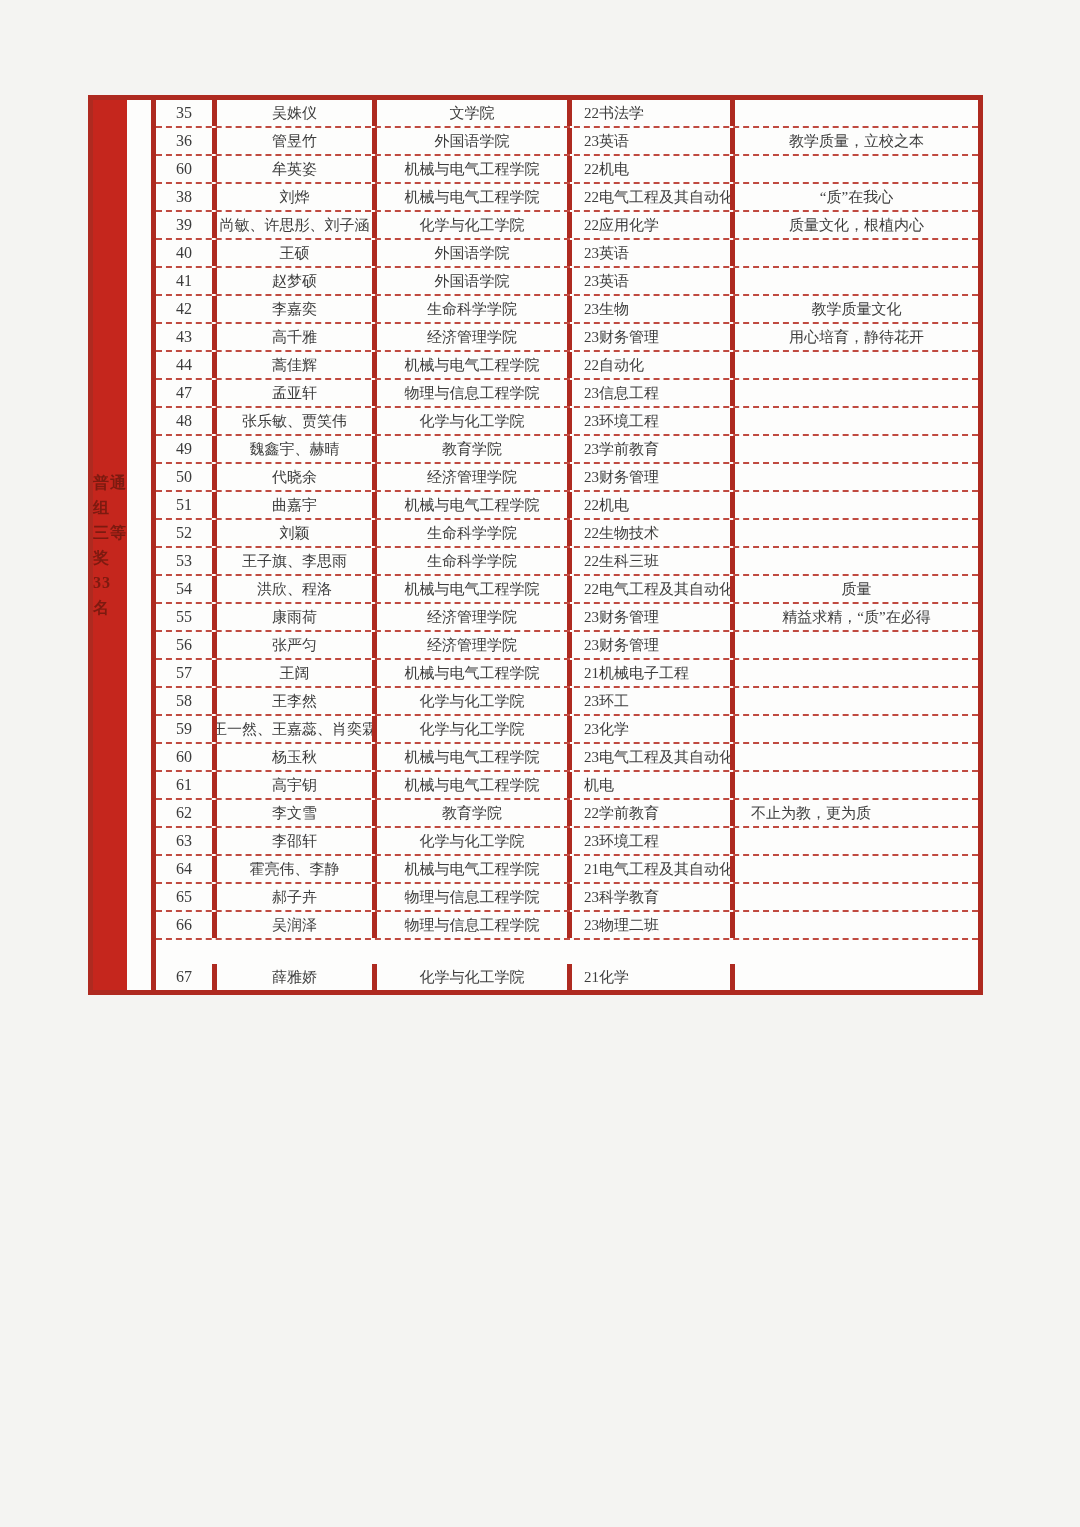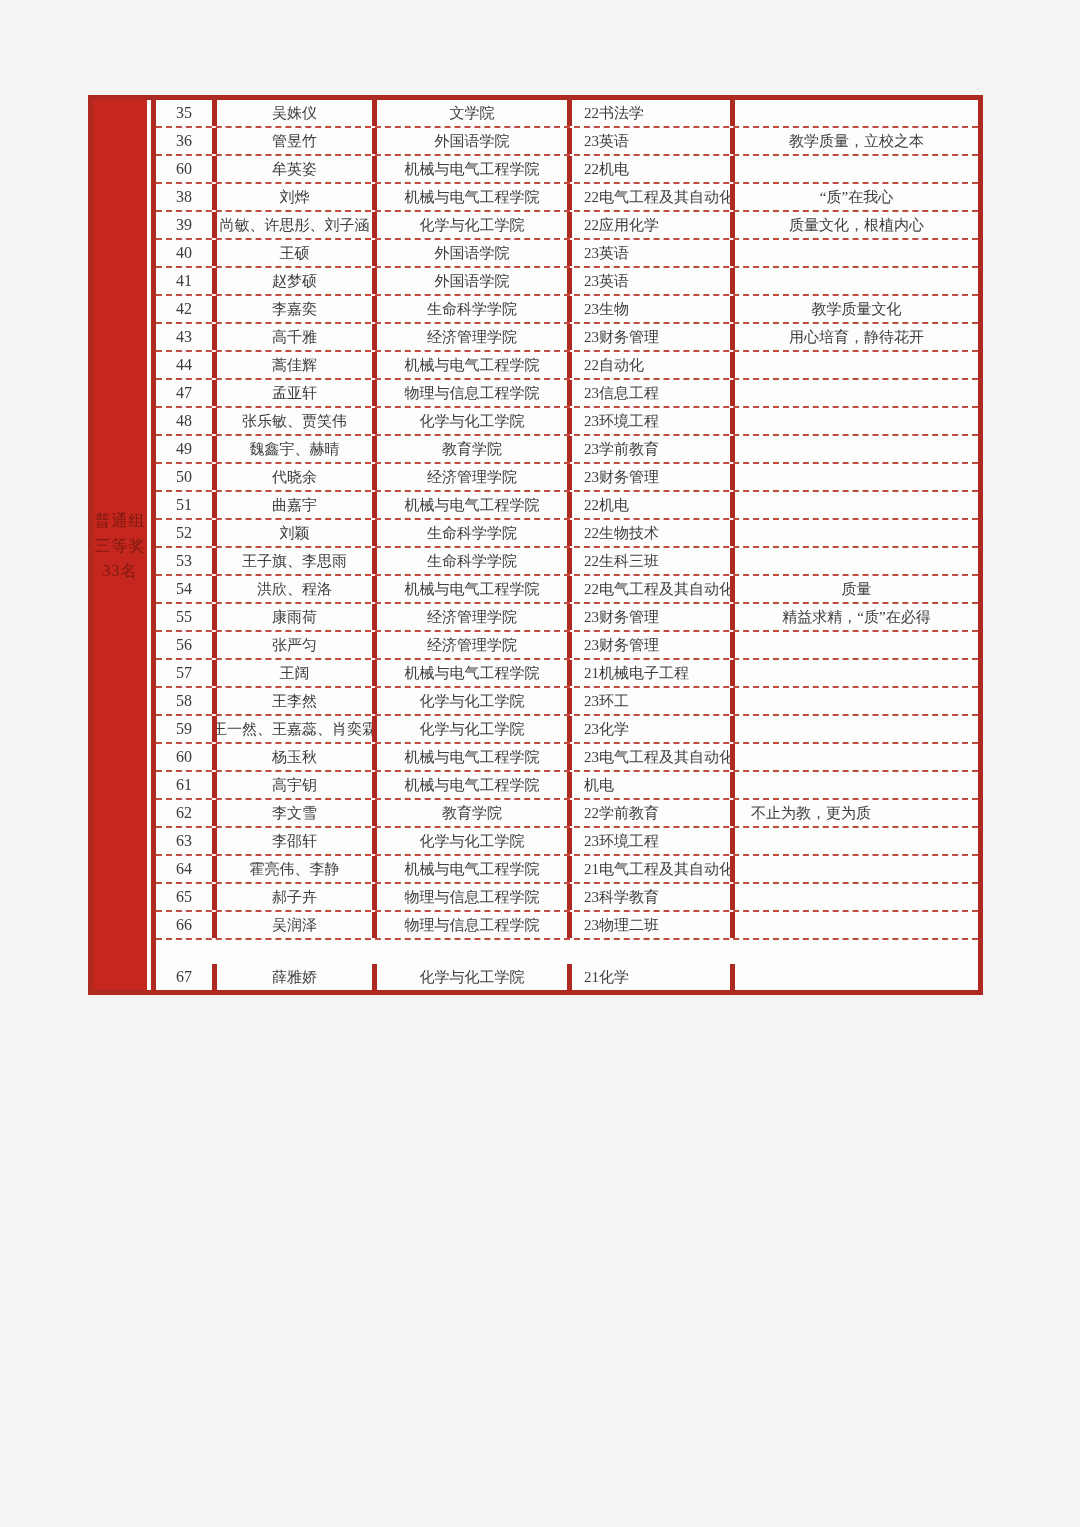--- a/index.html
+++ b/index.html
@@ -23,24 +23,24 @@
   }
 
   
   .group-col{
     width:63px;
     border-right:5px solid #ae2a20;
     display:flex;
     background:#fdfdfc;
   }
   .group-fill{
-    width:54px;
+    width:34px;
     background:#c5261d;
     color:#7c1a10;
-    font-weight:normal;
+    font-weight:bold;
     font-size:16px;
     line-height:25px;
     display:flex;
     flex-direction:column;
     justify-content:center;
     align-items:center;
     letter-spacing:1px;
   }
 
   .rows-col{

